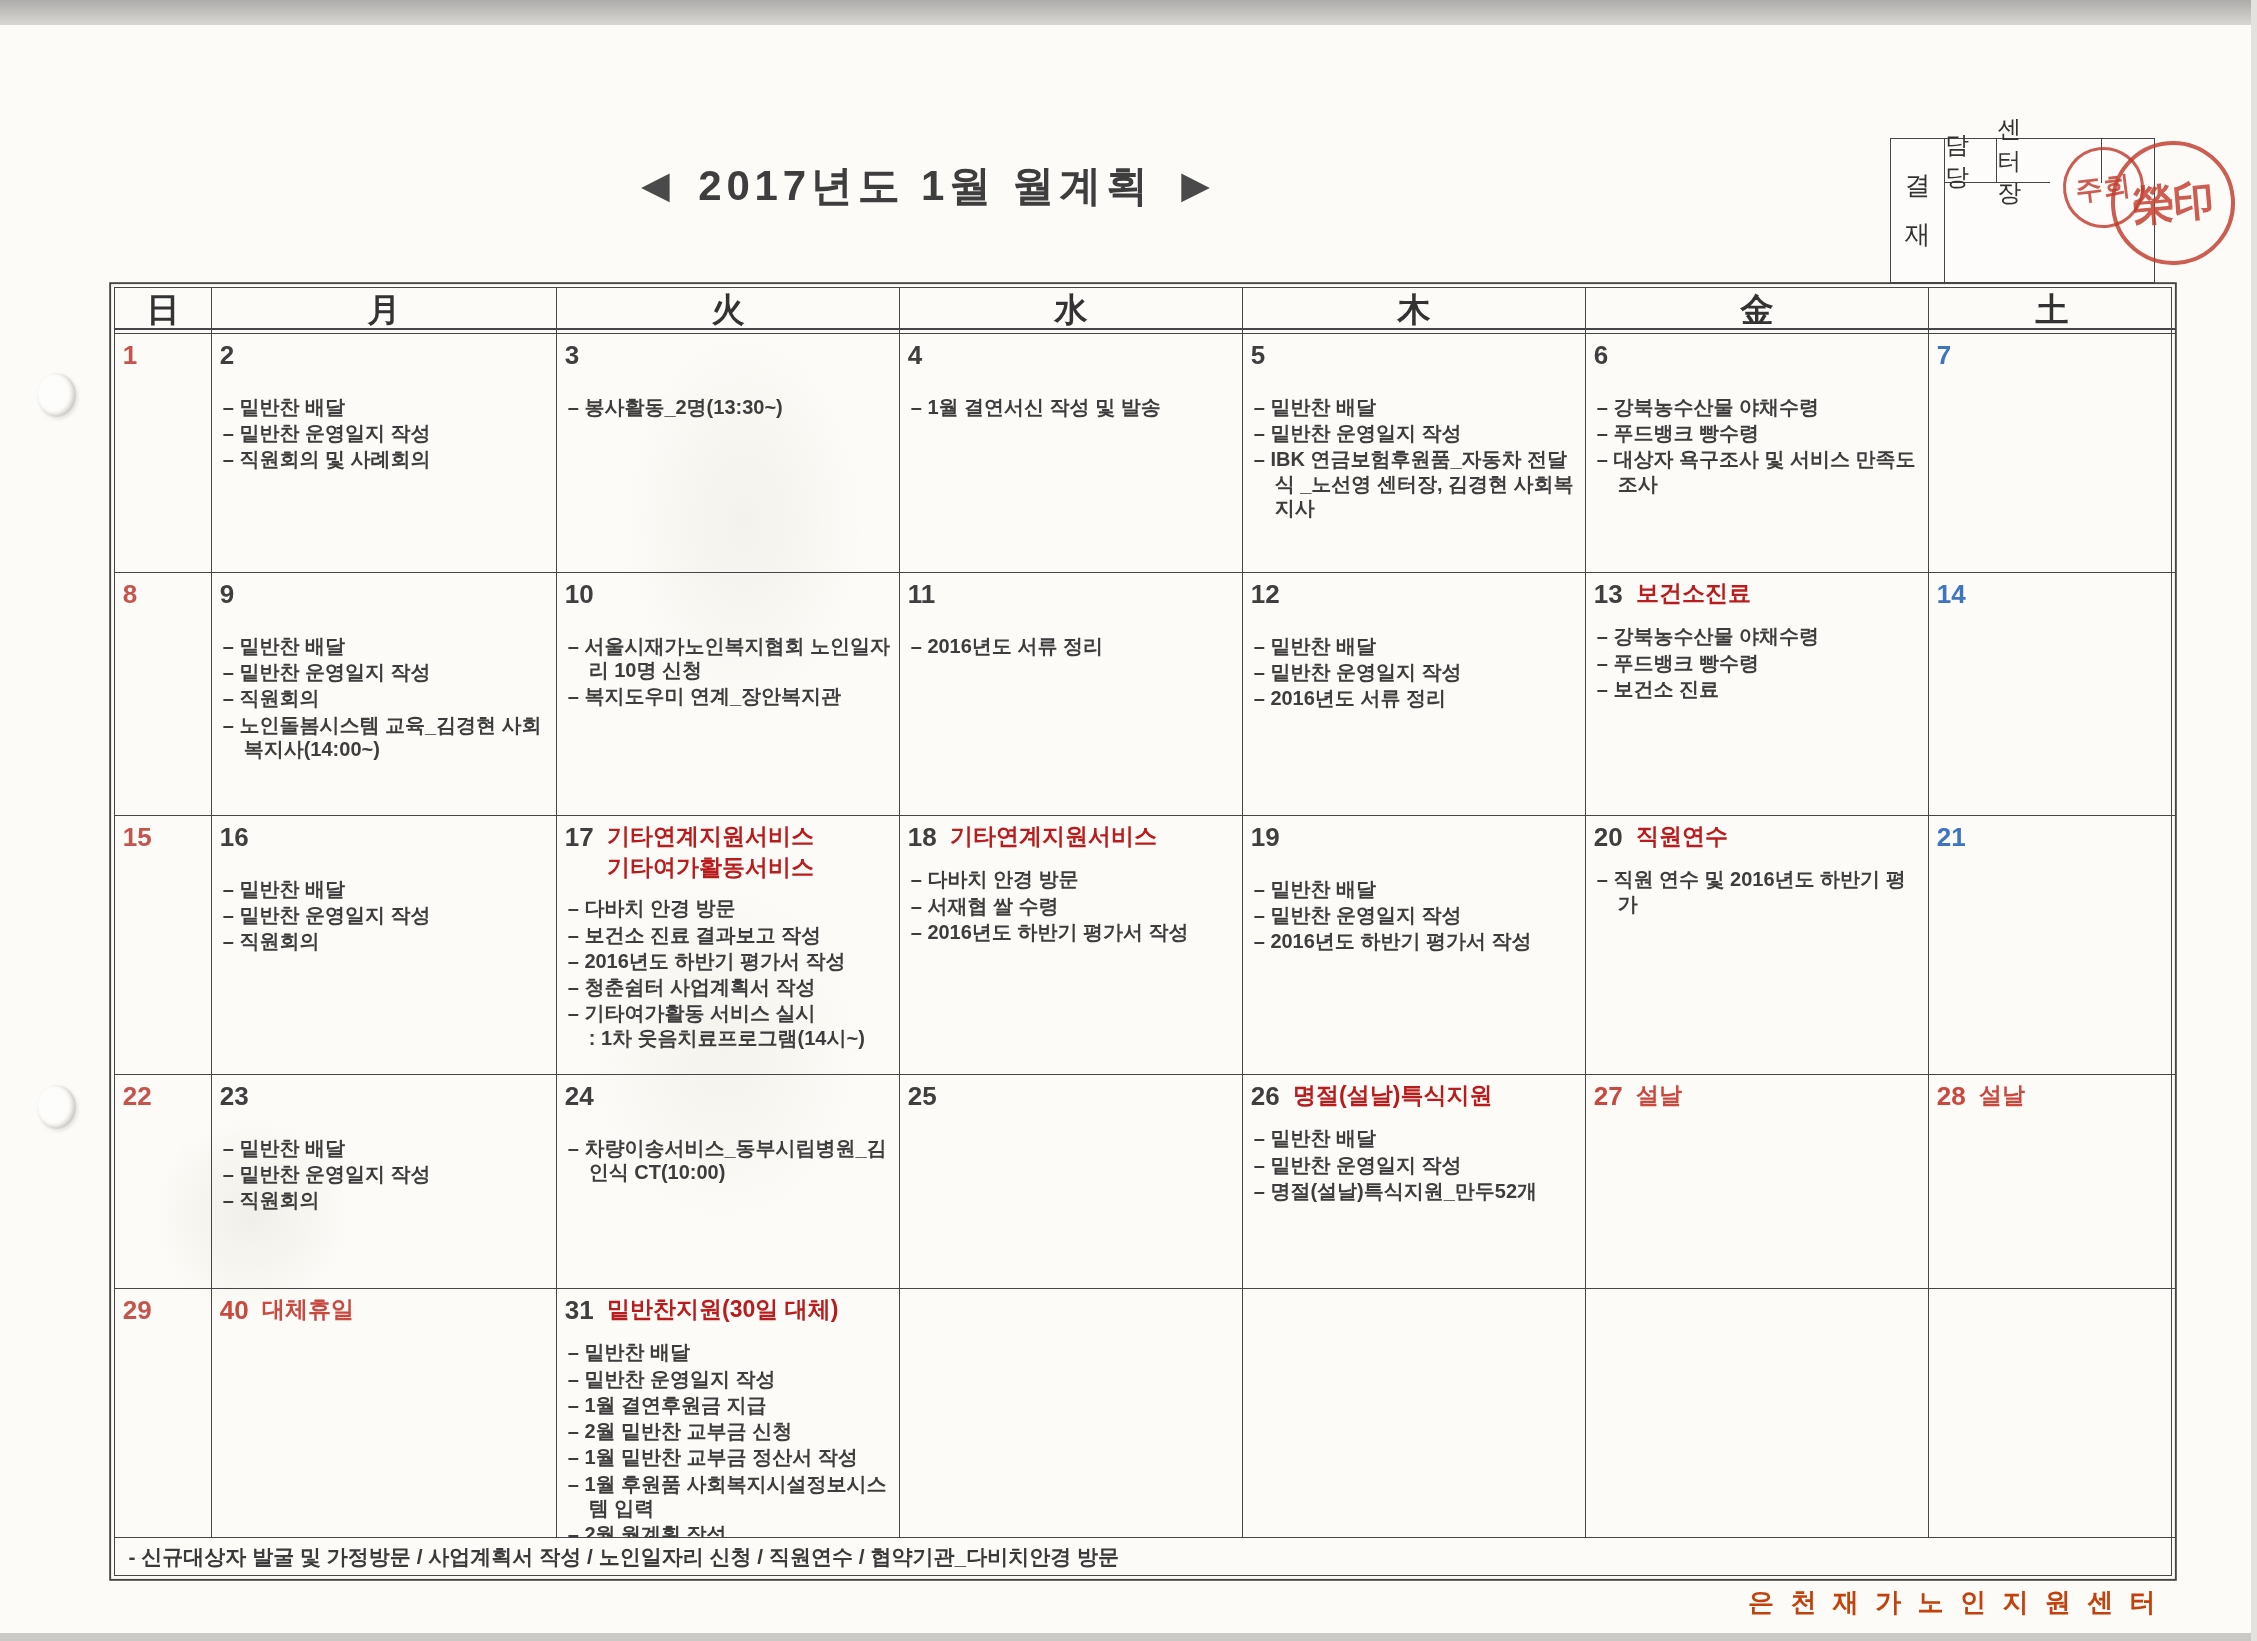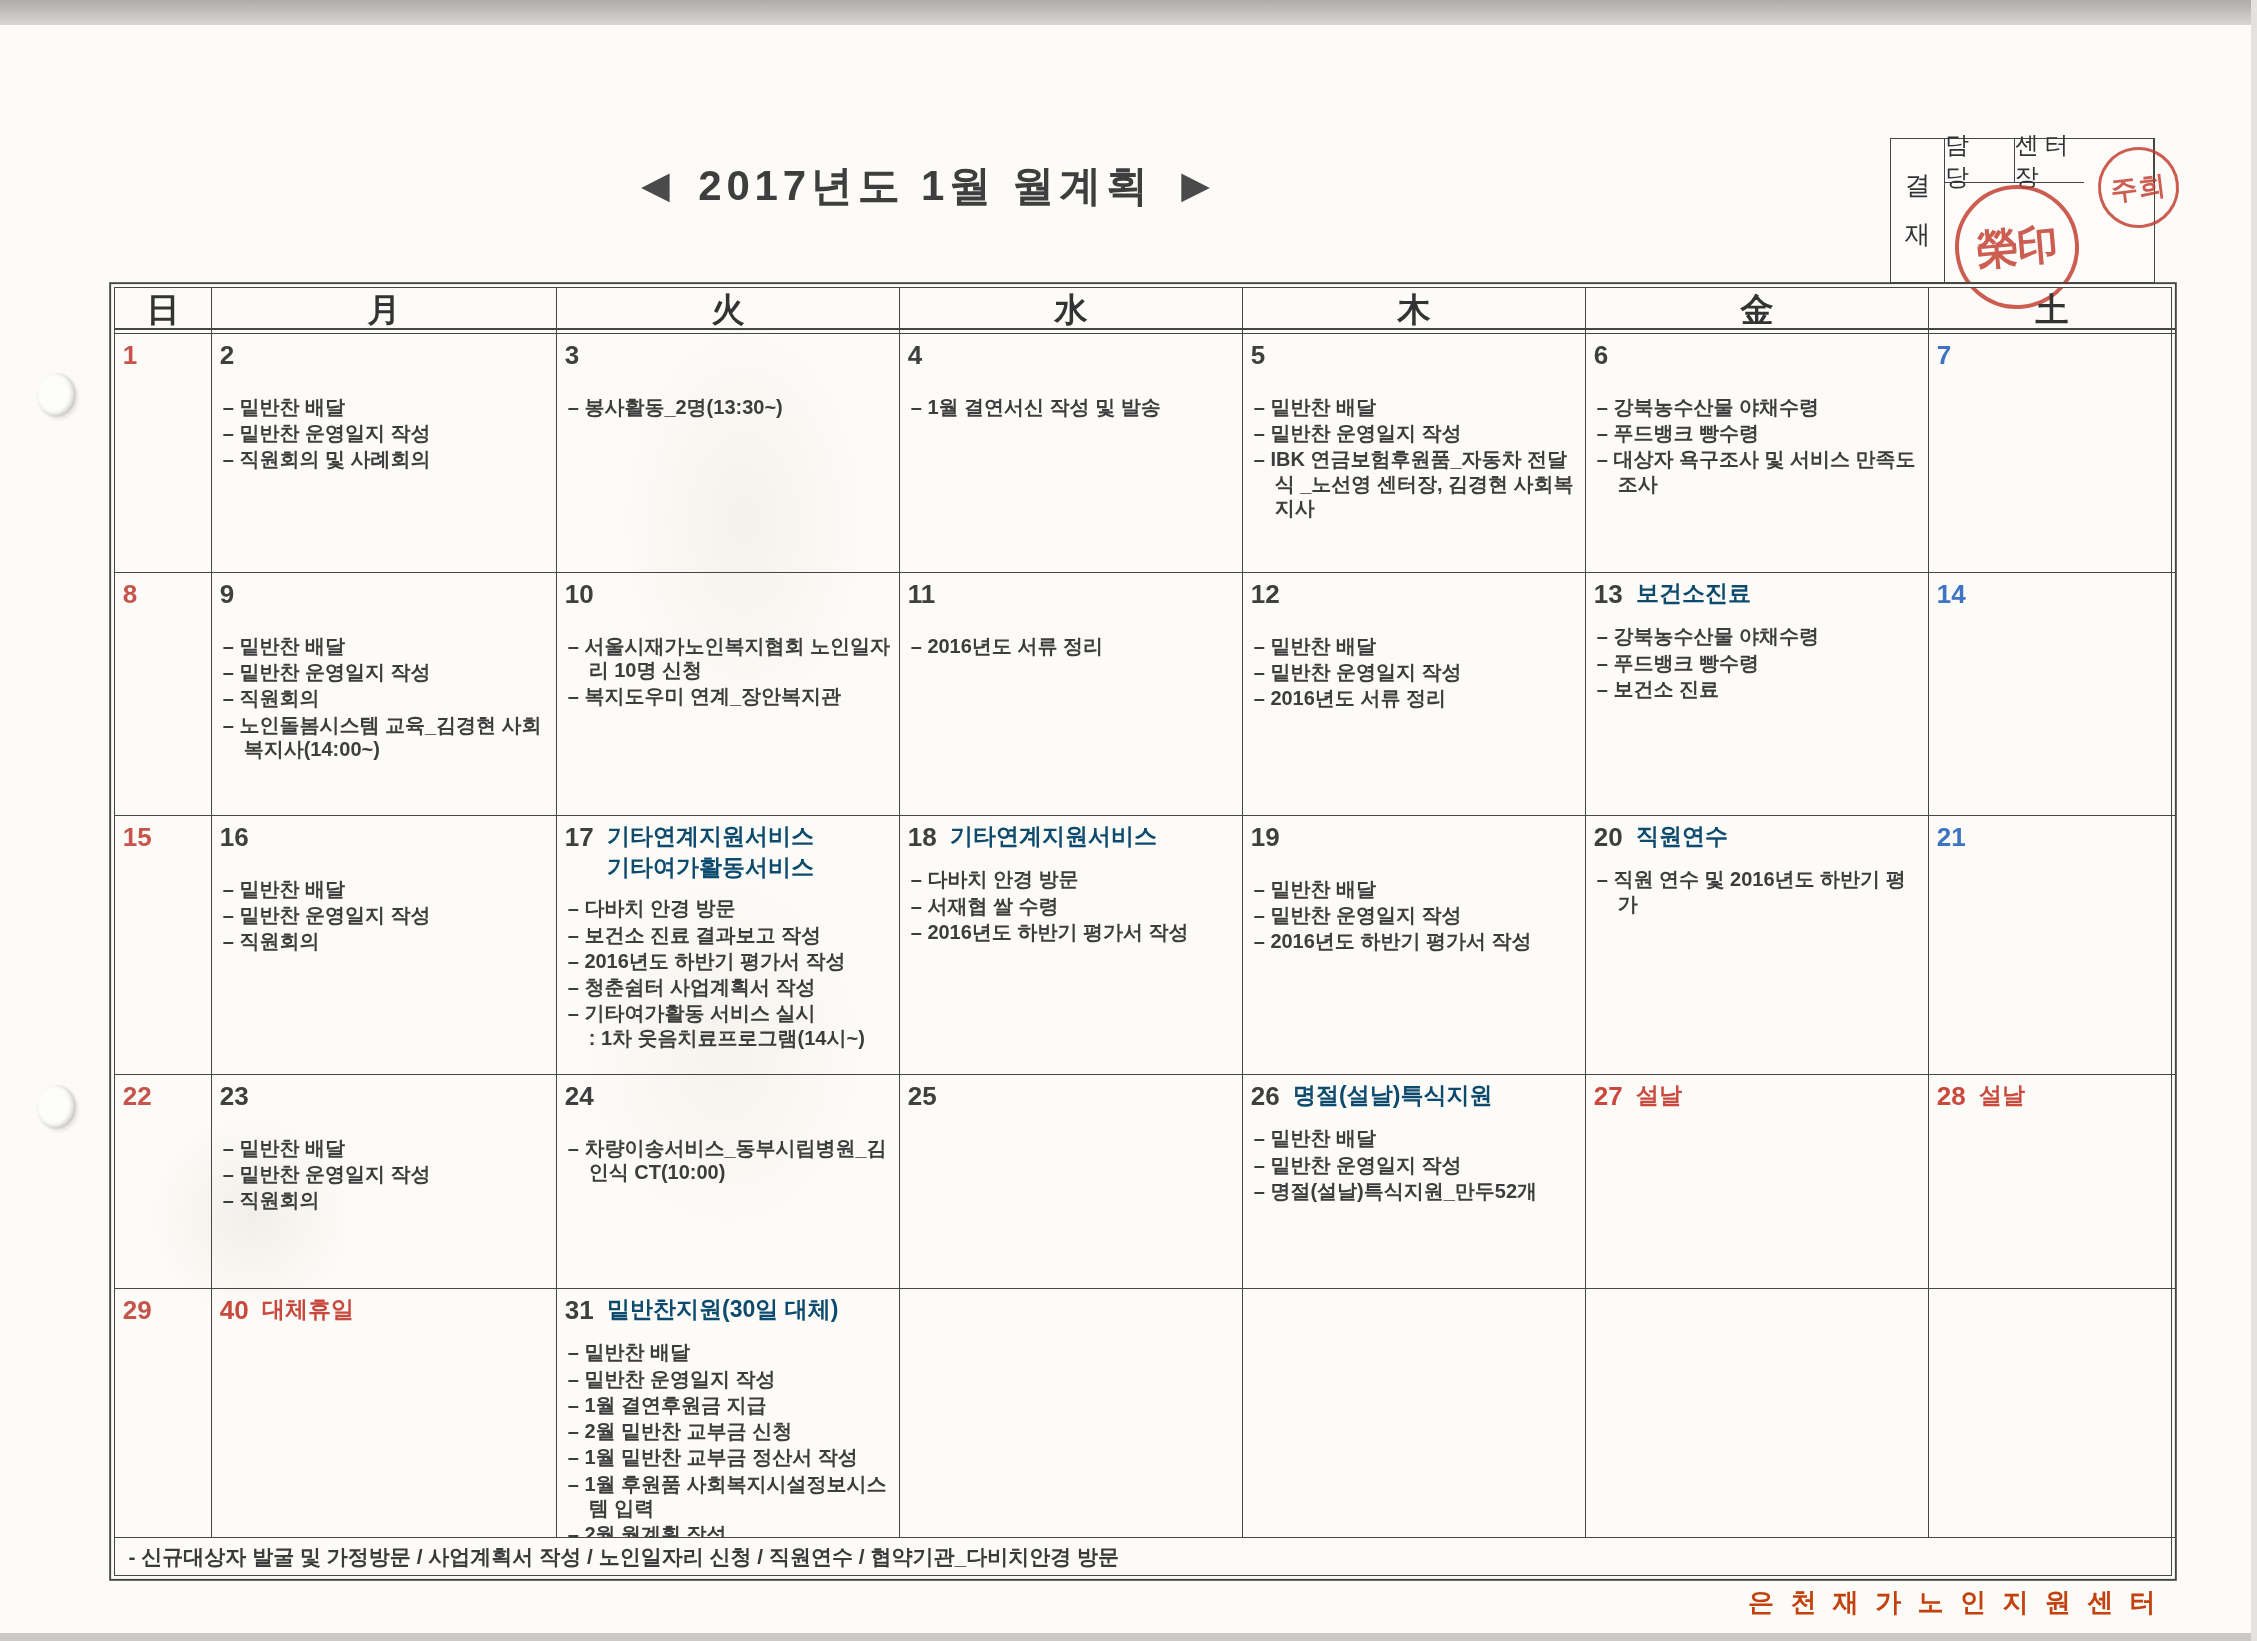--- a/index.html
+++ b/index.html
@@ -39,21 +39,21 @@
     font-size:42px;font-weight:bold;letter-spacing:4.8px;color:#3e3e3e;white-space:nowrap;}
   .doc-title .arrow{font-size:35px;letter-spacing:0;vertical-align:2.9px;color:#4a4a4a;}
   .doc-title .t{margin:0 29px;}
 
   
   #approval{position:absolute;left:1890px;top:138px;width:265px;height:145px;
     border:1.9px solid var(--line);display:flex;background:rgba(255,255,255,.4);}
   .ap-label{width:54px;border-right:1.9px solid var(--line);display:flex;align-items:center;
     justify-content:center;text-align:center;font-family:"Liberation Serif",serif;
     font-size:26px;line-height:1.85;white-space:pre-line;color:#333;}
-  .ap-grid{flex:1;display:grid;grid-template-columns:1fr 1fr 1fr;grid-template-rows:44px 1fr;}
+  .ap-grid{flex:1;display:grid;grid-template-columns:1fr 1fr 1fr 1fr;grid-template-rows:44px 1fr;}
   .ap-h{display:flex;align-items:center;justify-content:center;
     font-family:"Liberation Serif",serif;font-size:24px;letter-spacing:5.8px;color:#333;
     border-bottom:1.9px solid var(--line);}
   .ap-h.c1{border-right:1.9px solid var(--line);}
   .ap-cell{position:relative;}
   .ap-cell.c1{border-right:1.9px solid var(--line);}
   .stamp{position:absolute;border-radius:50%;display:flex;align-items:center;
     justify-content:center;color:var(--seal);font-weight:bold;opacity:.82;}
   .stamp.s1{left:13.5px;top:7.7px;width:81px;height:81px;border:3.9px solid var(--seal);
     font-size:27px;transform:rotate(-7deg);letter-spacing:1px;}
@@ -75,21 +75,21 @@
   .wd{position:relative;display:flex;align-items:center;justify-content:center;
     font-family:"Liberation Serif",serif;font-size:33px;font-weight:600;color:#333;}
   .wd::after{content:"";position:absolute;left:-1.9px;right:-1.9px;bottom:2.9px;height:1.9px;
     background:var(--line);}
   .cell{padding:4.8px 7.7px 3.9px 7.7px;}
   .num{font-size:26px;font-weight:bold;color:#3f3f3f;line-height:33px;vertical-align:top;}
   .cell.t-sun .num{color:var(--sunday);}
   .cell.t-sat .num{color:var(--saturday);}
   .cell.t-holiday .num{color:var(--holiday);}
   .ctitle{display:inline-block;margin-left:13.5px;font-size:23px;font-weight:bold;
-    color:#0c4a6e;line-height:31px;white-space:pre-line;vertical-align:top;}
+    color:#b91c1c;line-height:31px;white-space:pre-line;vertical-align:top;}
   .cell.t-holiday .ctitle{color:var(--holiday);}
   .items{margin-top:23px;}
   .cell.has-title .items{margin-top:13.5px;}
   .item{font-size:20px;font-weight:bold;color:#3d3d3d;line-height:1.22;
     padding-left:24px;text-indent:-21px;white-space:pre-line;margin-bottom:1.9px;}
   .item::before{content:"\2013  ";}
   .cal-footer{grid-column:1 / -1;display:flex;align-items:center;padding-left:13.5px;
     font-size:21px;font-weight:bold;color:#3a3a3a;}
 
   .org-name{position:absolute;right:85px;top:1585px;font-size:26px;font-weight:bold;

